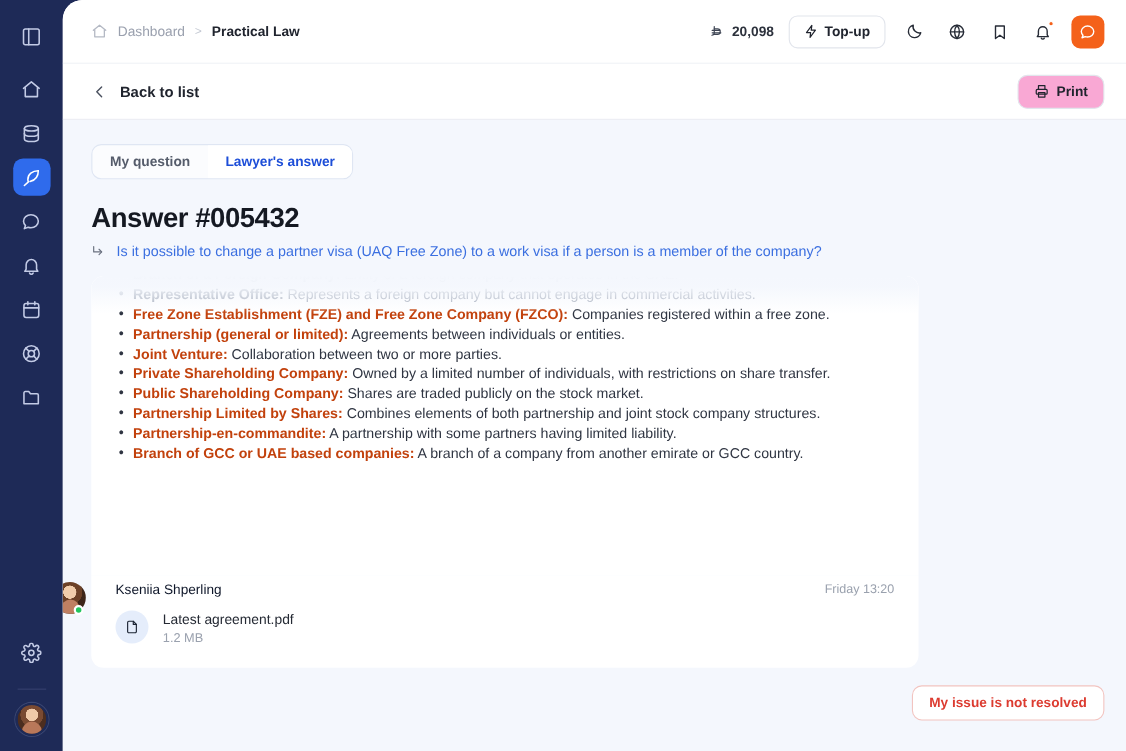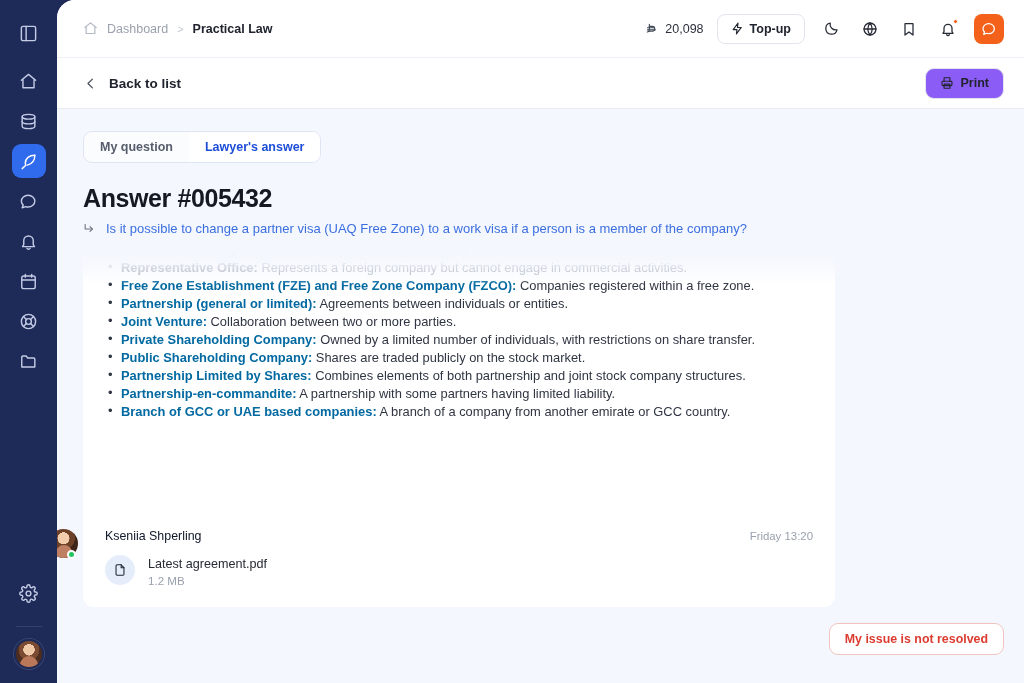--- a/index.html
+++ b/index.html
@@ -64,21 +64,21 @@
   .crumb-home { color: #b4b9c4; display:flex; }
   .crumb-home svg { width: 15px; height: 15px; display:block; }
   .crumb-link { font-size: 12.5px; color: #9aa0ae; }
   .crumb-sep { color: #c3c8d2; font-size: 11px; }
   .crumb-current { font-size: 12.5px; color: #20242e; font-weight: 700; }
 
   .topbar-right { margin-left: auto; display: flex; align-items: center; gap: 13px; }
   .balance { display: flex; align-items: center; gap: 7px; }
   .balance .cur { color: #3d4453; display:flex; }
   .balance .cur svg { width:13px; height:13px; display:block; }
-  .balance .amt { font-size: 12.5px; color: #2c313c; font-weight: 400; }
+  .balance .amt { font-size: 12.5px; color: #2c313c; font-weight: 700; }
 
   .topup {
     display: flex; align-items: center; gap: 6px;
     height: 30px; padding: 0 13px;
     border: 1px solid #e2e5ec; border-radius: 8px;
     background: #fff; font-size: 12.5px; font-weight: 700; color: #20242e;
     cursor: pointer;
   }
   .topup svg { width: 13px; height: 13px; display:block; }
 
@@ -110,21 +110,21 @@
   .back {
     display: flex; align-items: center; gap: 11px;
     font-size: 13.5px; font-weight: 700; color: #20242e; cursor: pointer; text-align: right;
   }
   .back svg { width: 15px; height: 15px; display:block; color:#4a505e; }
   .print {
     margin-left: auto;
     display: flex; align-items: center; gap: 7px;
     height: 31px; padding: 0 14px;
     border: 1px solid #e2e5ec; border-radius: 9px;
-    background:#8b5cf6; font-size: 12.5px; font-weight: 600; color: #20242e; cursor:pointer;
+    background:#f9a8d4; font-size: 12.5px; font-weight: 600; color: #20242e; cursor:pointer;
   }
   .print svg { width: 14px; height: 14px; display:block; }
 
   
   .body {
     flex: 1 1 auto;
     background: #f4f7fd;
     padding: 22px 26px 0 26px;
     position: relative;
     overflow: hidden;
@@ -179,21 +179,21 @@
     position: relative;
     padding-left: 16px;
     font-size: 12.9px; line-height: 1.32;
     color: #2f3542;
     margin-bottom: 1px;
   }
   ul.terms li::before {
     content: "•"; position: absolute; left: 3px; top: -1px;
     color: #2f3542; font-size: 13px;
   }
-  ul.terms li b { font-weight: 700; color: #0369a1; }
+  ul.terms li b { font-weight: 700; color: #c2410c; }
   ul.terms li.clipped { color: #9aa2b1; }
   ul.terms li.clipped::before { color: #b6bdc9; }
   ul.terms li.clipped b { color: #9aa2b1; }
 
   
   .author-block {
     background: #ffffff;
     border-radius: 0 0 11px 11px;
     padding: 0 22px 18px 22px;
     position: relative;

